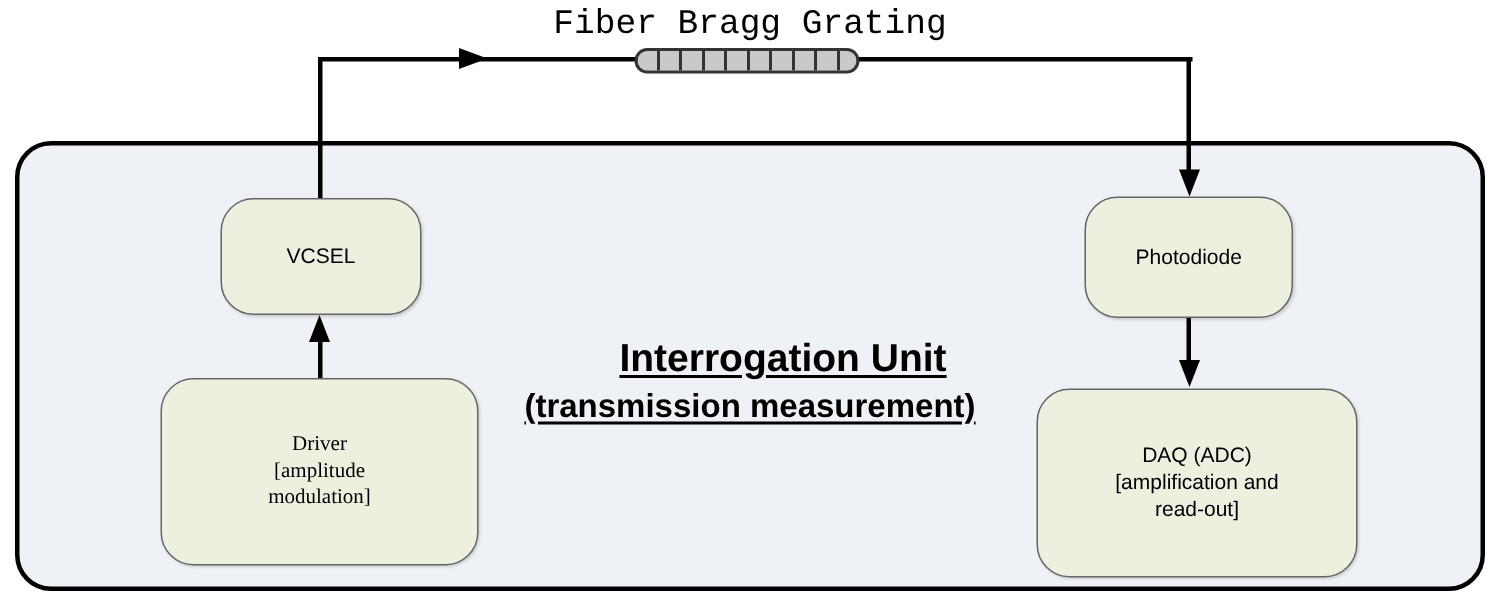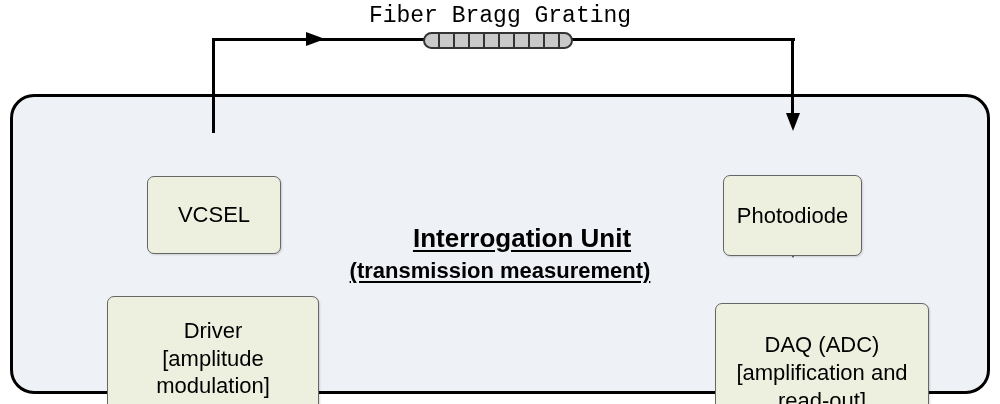--- a/index.html
+++ b/index.html
@@ -53,35 +53,34 @@
     text-underline-offset: 3px;
     margin-top: 2px;
   }
 
   
   .node {
     position: absolute;
     box-sizing: border-box;
     background: #eef0df;
     border: 1.5px solid #666666;
-    border-radius: 7px;
+    border-radius: 22px;
     display: flex;
     align-items: center;
     justify-content: center;
     text-align: center;
-    font-size: 22px;
+    font-size: 14px;
     line-height: 1.27;
     white-space: pre-line;
     box-shadow: 1px 1px 2px rgba(0,0,0,0.15);
-    margin-top: 44px;
   }
   .node-vcsel      { left: 147px; top: 132px; width: 134px; height: 78px; }
-  .node-driver     { left: 107px; top: 252px; width: 212px; height: 125px; }
+  .node-driver     { left: 107px; top: 252px; width: 212px; height: 125px; font-family: Liberation Serif, serif; }
   .node-photodiode { left: 723px; top: 131px; width: 139px; height: 81px; }
-  .node-daq        { left: 715px; top: 259px; width: 214px; height: 140px; }
+  .node-daq        { left: 691px; top: 259px; width: 214px; height: 126px; }
 
   
   .line {
     position: absolute;
     background: #000000;
   }
   .line-vcsel-up      { left: 211.5px; top: 39px;   width: 3px;   height: 94px; }
   .line-top-horiz     { left: 211.5px; top: 37.5px; width: 583px; height: 3px; }
   .line-right-down    { left: 791px;   top: 37.5px; width: 3px;   height: 80px; }
   .line-driver-vcsel  { left: 211.5px; top: 226px;  width: 3px;   height: 26px; }

